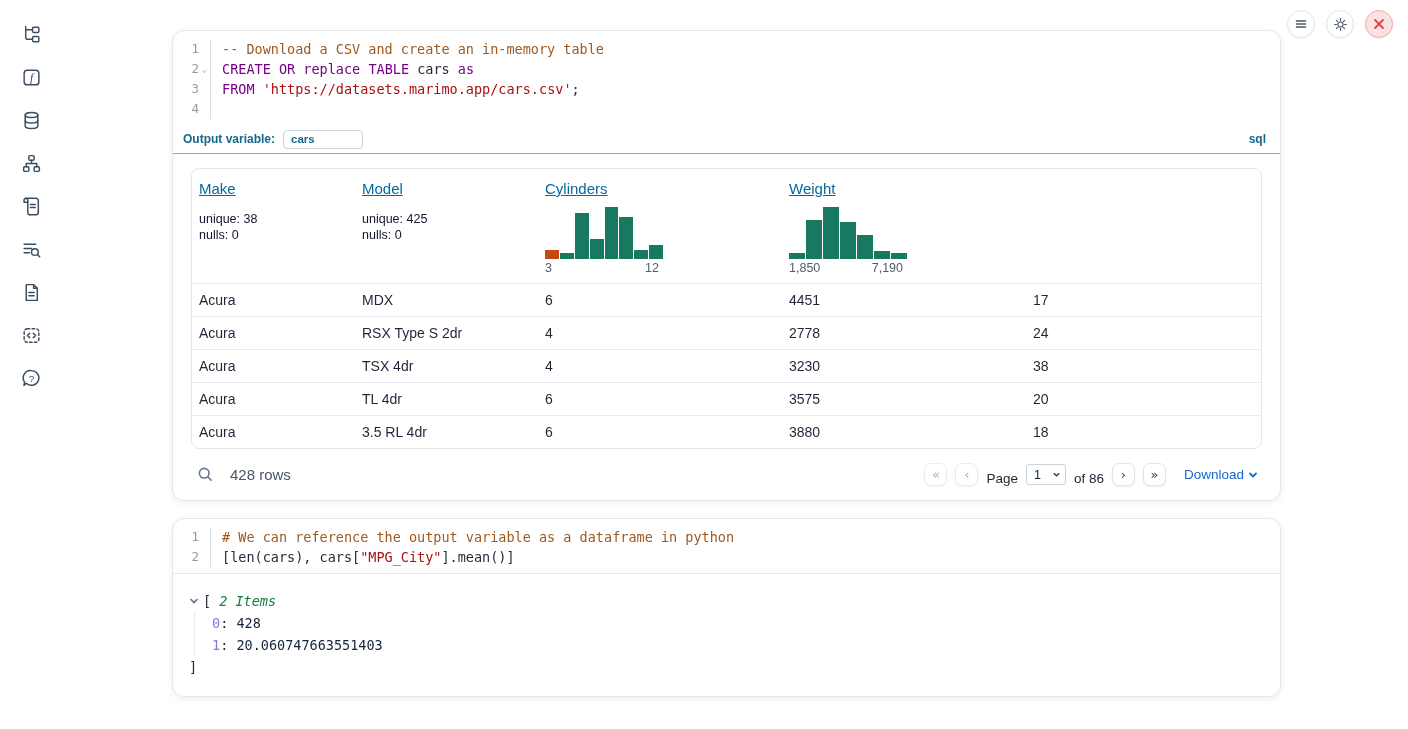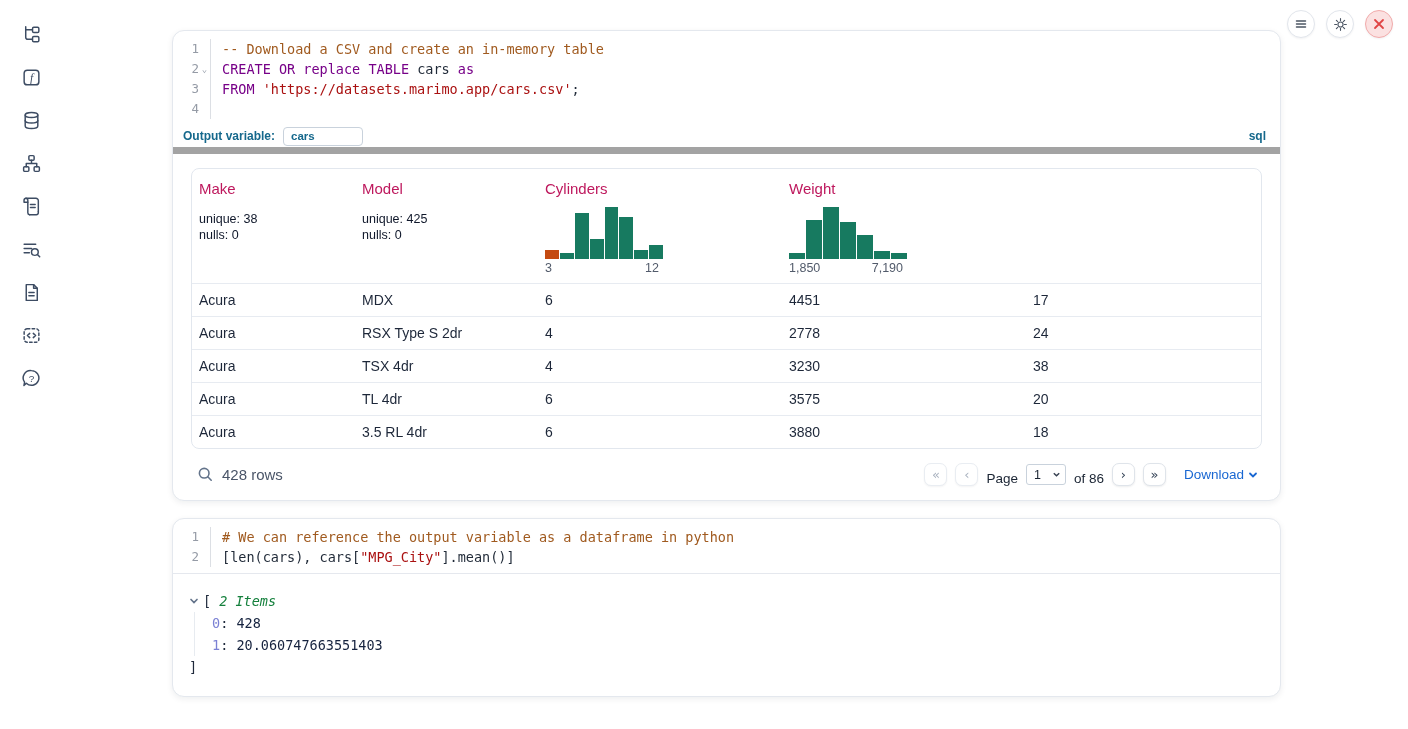--- a/index.html
+++ b/index.html
@@ -34,47 +34,47 @@
             border-right:1px solid #dcdfe4; color:#959ba6; font-size:12.5px; }
   .gutter .num { text-align:right; }
   .gutter .fold { width:11px; font-size:9px; color:#9ca3af; text-align:center; }
   .code-text { padding-left:11px; white-space:pre; color:#1f2937; }
   .tok-kw  { color:#770088; }
   .tok-str { color:#aa1111; }
   .tok-com { color:#a05a1f; }
   .tok-plain { color:#1f2937; }
 
   .sql-footer { display:flex; align-items:center; height:29px; padding:0 14px 0 10px;
-                border-bottom:7px solid #a3a3a3; gap:8px; }
+                border-bottom:1px solid #a3a3a3; gap:8px; }
   .outvar-label { font-size:12px; font-weight:bold; color:#15688c; }
   .outvar-input { width:80px; height:19px; border:1px solid #c9d2dc; border-radius:4px;
                   font-family:"Liberation Sans", sans-serif;
                   font-size:11.5px; font-weight:bold; color:#15688c; padding:0 7px; outline:none; }
   .sql-badge { margin-left:auto; font-size:12px; font-weight:bold; color:#15688c; }
 
   
   .cell-output { padding:14px 18px 12px 18px; }
   .data-table { border:1px solid #e2e7ee; border-radius:8px; overflow:hidden; }
   .t-header { display:grid; grid-template-columns:163px 183px 244px 244px 1fr; padding:11px 0 8px 0; }
   .th { padding:0 8px 0 7px; }
-  .th .col-name { font-size:15px; color:#be185d; }
+  .th .col-name { font-size:15px; color:#0369a1;text-decoration:underline; }
   .th .stats { margin-top:14px; font-size:12.5px; color:#0f172a; line-height:16px; }
   .hist { margin-top:10px; width:118px; }
   .hist-bars { display:flex; align-items:flex-end; gap:1px; height:52px; }
   .hist-bar { flex:1; }
   .hist-labels { display:flex; justify-content:space-between; margin-top:2px;
                  font-size:12.5px; color:#525b6b; padding-right:4px; }
   .t-row { display:grid; grid-template-columns:163px 183px 244px 244px 1fr;
            height:33px; align-items:center; border-top:1px solid #e7ebf1;
            font-size:14px; color:#1d2739; }
   .t-row .td { padding:0 8px 0 7px; white-space:nowrap; overflow:hidden; }
 
   .table-footer { display:flex; align-items:center; justify-content:space-between;
                   padding:14px 4px 2px 6px; }
-  .tf-left { display:flex; align-items:center; gap:8px; }
+  .tf-left { display:flex; align-items:center; gap:16px; }
   .tf-left svg { stroke:#64748b; fill:none; stroke-width:1.6; stroke-linecap:round; }
   .rows-count { font-size:15px; color:#4a5568; }
   .tf-right { display:flex; align-items:center; gap:8px; }
   .pg-btn { width:23px; height:23px; border-radius:7px; background:#fff; border:1px solid #dfe4ea;
             box-shadow:0 1px 2px rgba(15,23,42,.08); font-size:13px; line-height:1;
             display:flex; align-items:center; justify-content:center; cursor:pointer;
             color:#334155; font-family:"DejaVu Sans", sans-serif; }
   .pg-btn.disabled { color:#a9b2bf; border-color:#e9edf2; box-shadow:0 1px 2px rgba(15,23,42,.05); }
   .pg-text { font-size:13.5px; color:#1a2433;margin-top:8px; }
   .page-select { display:inline-flex; align-items:center; justify-content:space-between;

